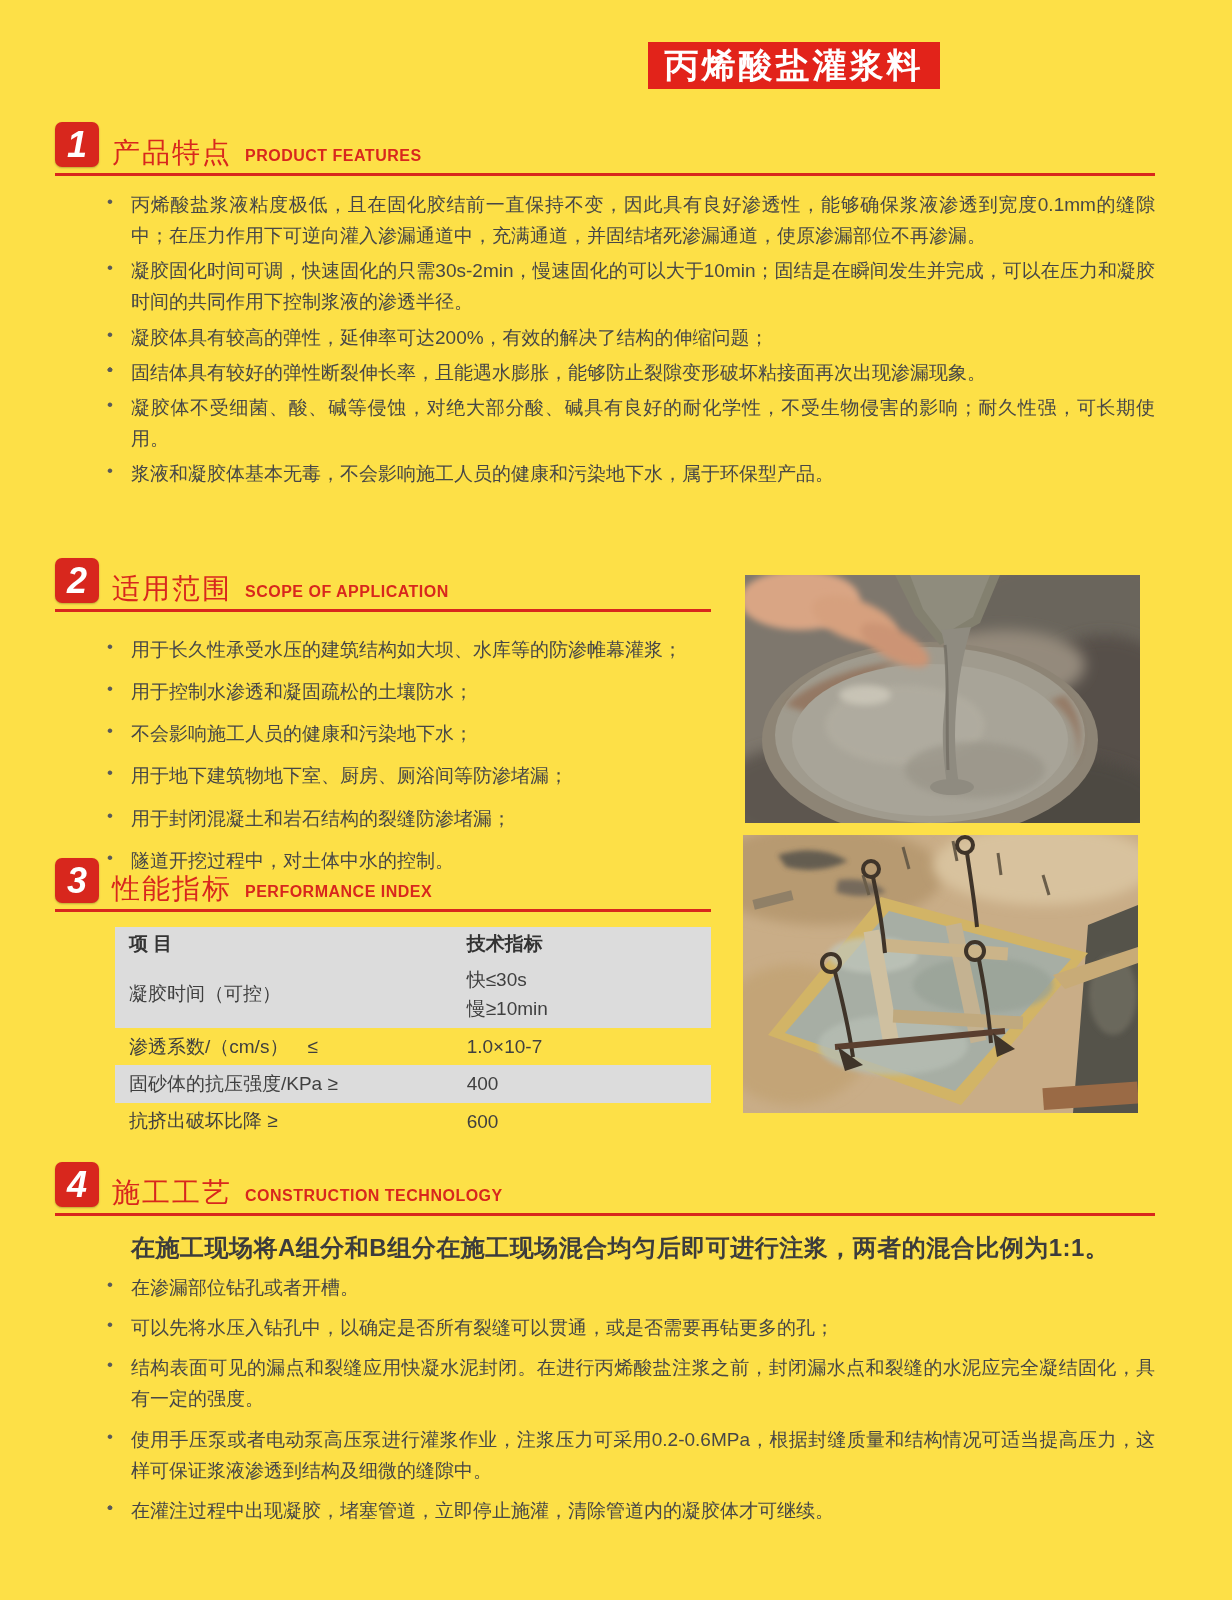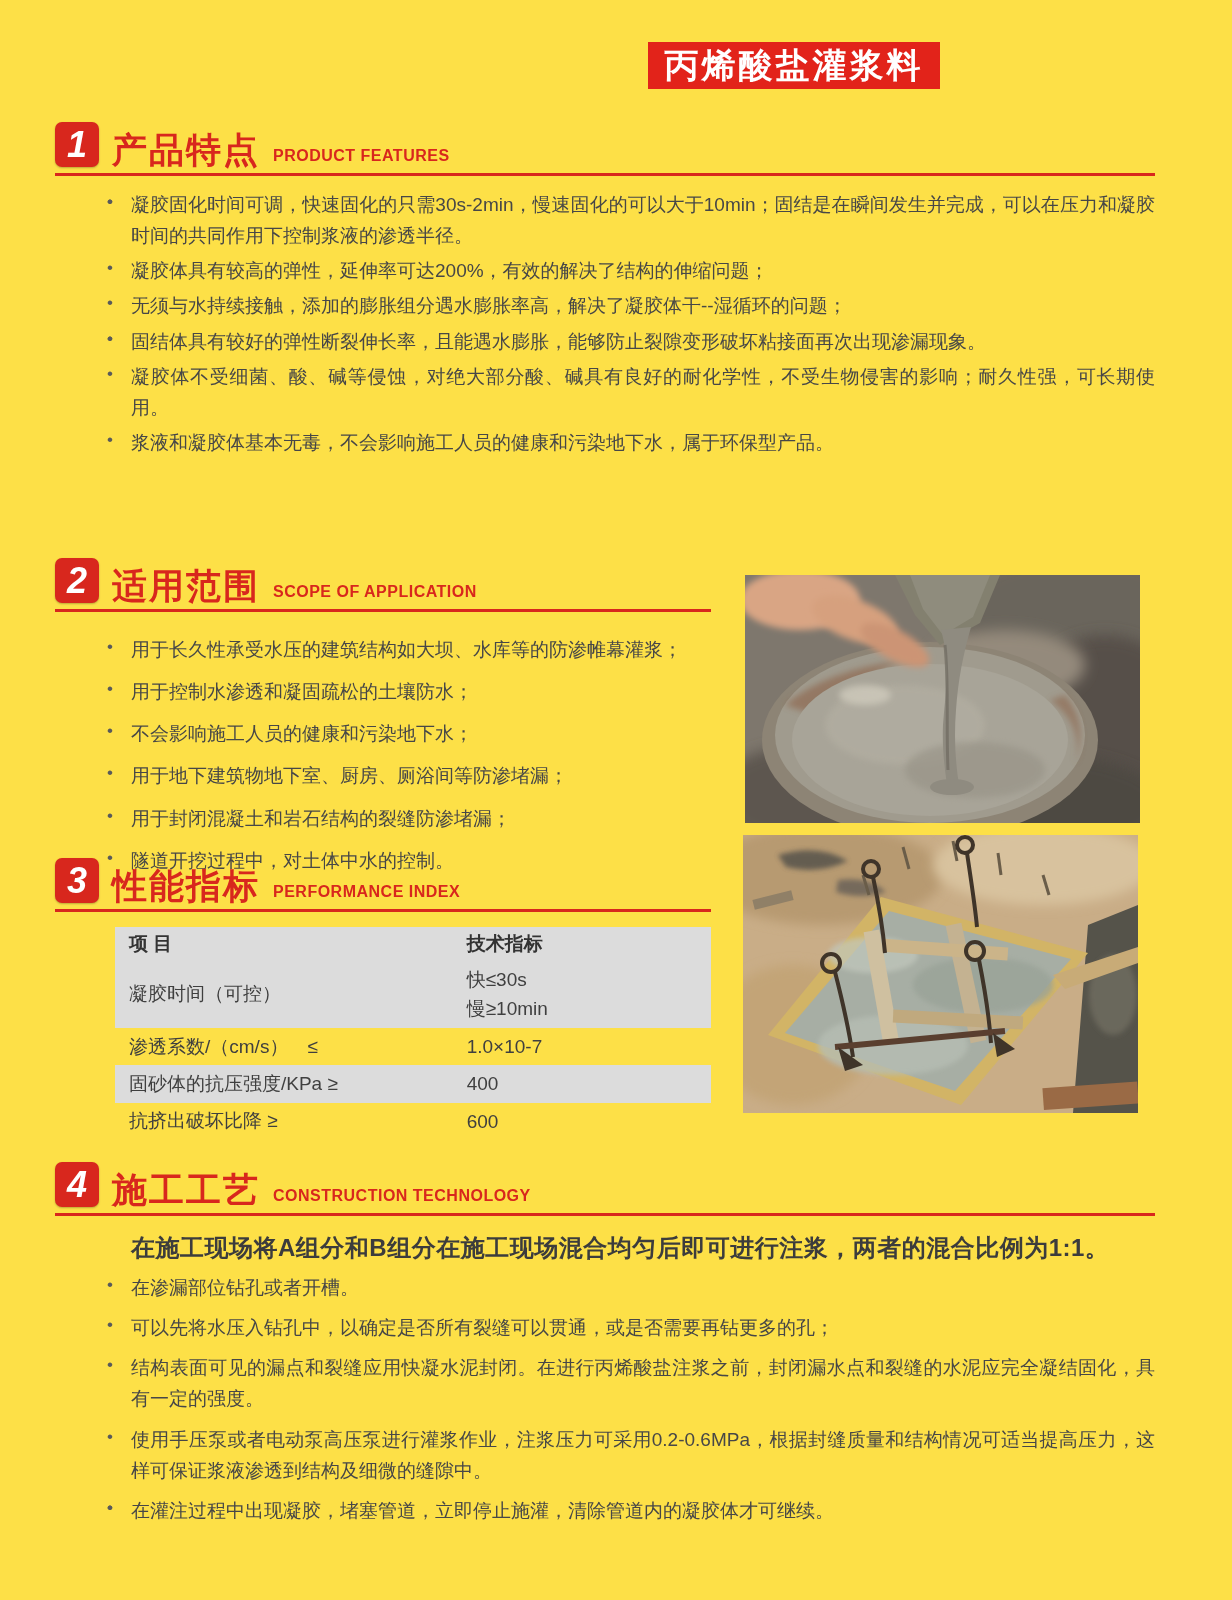--- a/index.html
+++ b/index.html
@@ -20,21 +20,21 @@
     font-size:34px;font-weight:bold;letter-spacing:3px;
   }
   
   .sec{position:absolute;left:55px;}
   .sec-h{display:flex;align-items:flex-end;gap:13px;border-bottom:3px solid var(--accent);padding-bottom:6px;}
   .badge{
     flex:0 0 auto;width:44px;height:45px;border-radius:7px;background:var(--accent);
     color:#fff;font-size:36px;font-weight:bold;font-style:italic;
     display:flex;align-items:center;justify-content:center;box-shadow:0 1px 2px rgba(0,0,0,.25);
   }
-  .cn{margin:0;font-size:35px;line-height:1;color:var(--accent);font-weight:bold;letter-spacing:2px;}
+  .cn{margin:0;font-size:28px;line-height:1;color:var(--accent);font-weight:normal;letter-spacing:2px;}
   .en{font-size:16px;font-weight:bold;color:var(--accent);padding-bottom:2px;letter-spacing:.5px;white-space:nowrap;}
   
   .bullets{list-style:none;margin:13px 0 0;padding:0 0 0 50px;color:var(--text);
     font-size:19px;line-height:1.64;text-align:justify;}
   .bullets li{position:relative;padding-left:26px;margin-bottom:4px;}
   .bullets .dot{position:absolute;left:2px;top:-1px;color:#5a5a5a;font-size:17px;}
   .sec-scope .bullets li{margin-bottom:11px;}
   .sec-tech .bullets li{margin-bottom:9px;}
   .intro{margin:16px 0 4px 76px;font-weight:bold;color:#3c3c3c;font-size:24px;letter-spacing:.5px;}
   
@@ -56,24 +56,24 @@
 
   <div class="banner">丙烯酸盐灌浆料</div>
 
   <section class="sec sec-features" style="top:122px;width:1100px;">
     <header class="sec-h">
       <div class="badge">1</div>
       <h2 class="cn">产品特点</h2>
       <span class="en">PRODUCT FEATURES</span>
     </header>
     <ul class="bullets">
-      <li><span class="dot">•</span></li>
+      <li><span class="dot">•</span><span>丙烯酸盐浆液粘度极低，且在固化胶结前一直保持不变，因此具有良好渗透性，能够确保浆液渗透到宽度0.1mm的缝隙中；在压力作用下可逆向灌入渗漏通道中，充满通道，并固结堵死渗漏通道，使原渗漏部位不再渗漏。</span></li>
       <li><span class="dot">•</span><span>凝胶固化时间可调，快速固化的只需30s-2min，慢速固化的可以大于10min；固结是在瞬间发生并完成，可以在压力和凝胶时间的共同作用下控制浆液的渗透半径。</span></li>
       <li><span class="dot">•</span><span>凝胶体具有较高的弹性，延伸率可达200%，有效的解决了结构的伸缩问题；</span></li>
-      <li><span class="dot">•</span><span>无须与水持续接触，添加的膨胀组分遇水膨胀率高，解决了凝胶体干--湿循环的问题；</span></li>
+      <li><span class="dot">•</span></li>
       <li><span class="dot">•</span></li>
       <li><span class="dot">•</span><span>固结体具有较好的弹性断裂伸长率，且能遇水膨胀，能够防止裂隙变形破坏粘接面再次出现渗漏现象。</span></li>
       <li><span class="dot">•</span><span>凝胶体不受细菌、酸、碱等侵蚀，对绝大部分酸、碱具有良好的耐化学性，不受生物侵害的影响；耐久性强，可长期使用。</span></li>
       <li><span class="dot">•</span><span>浆液和凝胶体基本无毒，不会影响施工人员的健康和污染地下水，属于环保型产品。</span></li>
     </ul>
   </section>
 
   <section class="sec sec-scope" style="top:558px;width:656px;">
     <header class="sec-h">
       <div class="badge">2</div>

